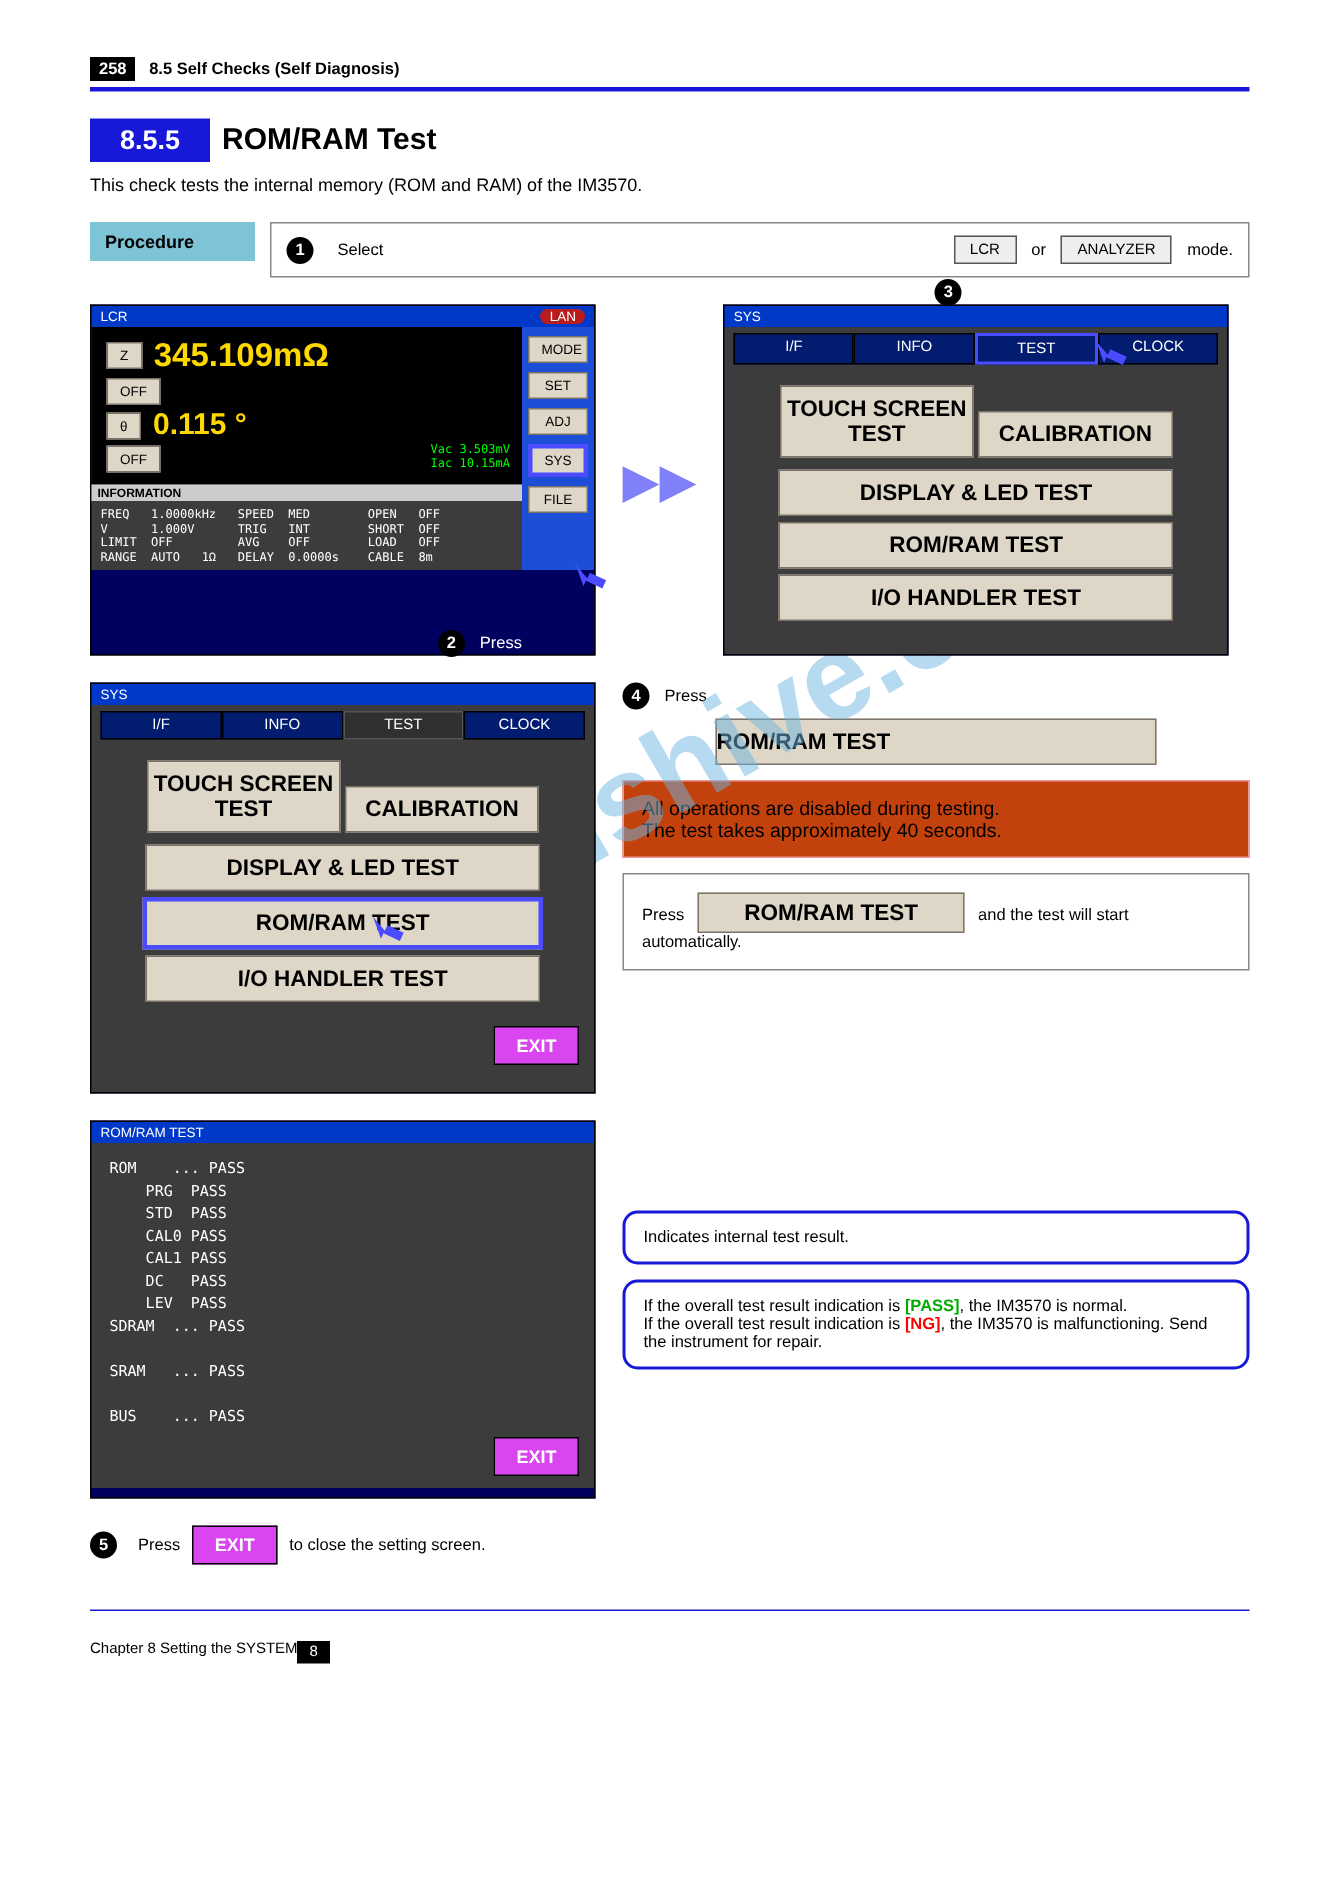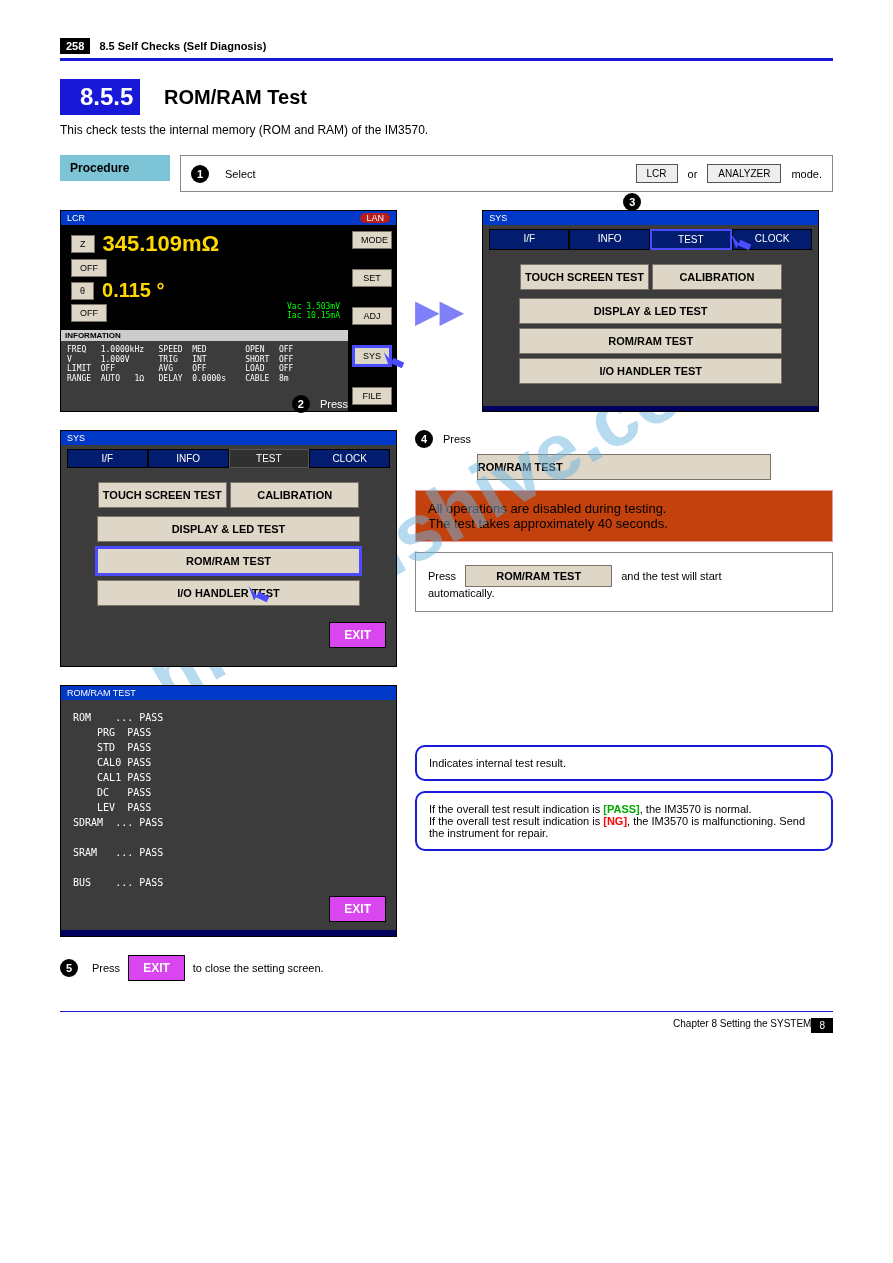--- a/index.html
+++ b/index.html
@@ -1,50 +1,50 @@
 <!DOCTYPE html>
 <html><head>
 <meta charset="utf-8">
 <style>
 body{margin:0;background:#fff;font-family:Arial,sans-serif;font-size:11px;color:#000;width:893px}
 .page{padding:40px 60px}
 .breadcrumb{font-size:11px;font-weight:bold;padding-bottom:4px}
 .title-bar{border-top:3px solid #1818d8;margin-top:2px;margin-bottom:18px}
 .section-head{display:flex;align-items:center;margin-bottom:8px}
-.section-num{background:#1818d8;color:#fff;font-size:24px;font-weight:bold;padding:4px 10px 4px 20px;margin-right:24px;width:50px}
+.section-num{background:#1818d8;color:#fff;font-size:18px;font-weight:bold;padding:4px 10px 4px 20px;margin-right:8px;width:50px}
 .section-title{font-size:20px;font-weight:bold}
 .section-desc{font-size:12px;margin:8px 0 18px 0}
 .row{display:flex;align-items:flex-start;margin-bottom:18px}
 .col-label{background:#7dc4d6;font-size:12px;font-weight:bold;padding:6px 10px;width:90px;flex-shrink:0}
 .step-box{border:1px solid #888;padding:8px 10px;margin-left:10px;display:flex;align-items:center;gap:10px;flex:1}
 .lozenge{border:1px solid #555;background:#eee;padding:3px 10px;font-size:10px}
 .step-num{background:#000;color:#fff;border-radius:50%;width:18px;height:18px;display:inline-flex;align-items:center;justify-content:center;font-size:11px;font-weight:bold;margin-right:6px;flex-shrink:0}
 .panels{display:flex;gap:18px;margin-bottom:18px}
 .shot{border:1px solid #000;background:#00005f;color:#fff;position:relative}
 .shot .tbar{background:#0038c8;color:#fff;font-size:9px;padding:2px 6px;display:flex;justify-content:space-between}
 .shot .content{background:#3c3c3c}
 .yellow{color:#ffd800;font-weight:bold}
 .green{color:#0f0}
 .btn-sm{display:inline-block;background:#ded6c7;color:#000;border:1px solid #7a736a;padding:3px 8px;font-size:9px;text-align:center;margin:2px}
 .tabbtn{display:inline-block;background:#021c6f;color:#fff;border:1px solid #000;padding:3px 0;font-size:10px;text-align:center;flex:1}
 .tabbtn.active{background:#303030;border:1px solid #555}
 .tabbtn.hi{border:2px solid #4b4bff}
 .tabrow{display:flex;gap:0;padding:4px 6px}
-.bigbtn{background:#ded6c7;color:#000;border:1px solid #7a736a;padding:6px 0;font-size:11px;margin:4px auto;width:78%;font-weight:bold}
+.bigbtn{background:#ded6c7;color:#000;border:1px solid #7a736a;padding:6px 0;font-size:15px;margin:4px auto;width:78%;font-weight:bold}
 .bigbtn.sel{border:3px solid #4b4bff}
 .bigbtn.half{width:38%;display:inline-block}
 .exit{background:#d946ef;color:#fff;border:1px solid #000;padding:5px 14px;font-size:12px;font-weight:bold;display:inline-block}
 .pointer{position:absolute;transform:rotate(-20deg)}
 .pointer svg{width:34px;height:34px}
 .wm{color:#70b6e0;opacity:0.5;font-size:80px;font-weight:bold;position:absolute;pointer-events:none;transform:rotate(-30deg)}
 .arr-fwd{color:#8080f8;font-size:32px;align-self:center}
 .note-box{border:1px solid #e99;background:#c2410c;padding:10px 12px;font-size:13px;margin:10px 0}
 .info-box{border:1px solid #888;padding:12px;font-size:11px}
 .res-box{border:2px solid #1818d8;border-radius:10px;padding:10px 12px;font-size:11px;margin:10px 0}
-.footer-rule{border-top:1px solid #1818d8;margin-top:30px;padding-top:6px;display:flex;justify-content:flex-end;font-size:10px}
+.footer-rule{border-top:1px solid #1818d8;margin-top:30px;padding-top:20px;display:flex;justify-content:flex-start;font-size:10px}
 .info-table{font-size:8px;font-family:monospace;color:#fff;line-height:1.2;padding:4px 6px;white-space:pre}
 .pass-badge{color:#0f0;font-size:40px;font-weight:bold;border:3px solid #0a0;padding:2px 12px;position:absolute;right:12px;top:30px;background:#3c3c3c}
 .ng-red{color:#f00;font-weight:bold}
 .rel{position:relative}
 </style>
 </head>
 <body>
 <div class="page rel">
 
 <div class="wm" style="top:470px;left:110px">manualshive.com</div>
@@ -97,21 +97,21 @@
             <span class="btn-sm">OFF</span>
             <span style="text-align:right;font-size:8px;font-family:monospace"><span class="green">Vac  3.503mV</span><br><span class="green">Iac  10.15mA</span></span>
           </div>
         </div>
         <div style="background:#ccc;color:#000;font-size:8px;padding:1px 4px;font-weight:bold">INFORMATION</div>
         <div class="info-table">FREQ   1.0000kHz   SPEED  MED        OPEN   OFF
 V      1.000V      TRIG   INT        SHORT  OFF
 LIMIT  OFF         AVG    OFF        LOAD   OFF
 RANGE  AUTO   1Ω   DELAY  0.0000s    CABLE  8m</div>
       </div>
-      <div style="width:44px;background:#000000;padding:4px 2px;display:flex;flex-direction:column;gap:16px">
+      <div style="width:44px;background:#1d4ed8;padding:4px 2px;display:flex;flex-direction:column;gap:2px">
         <span class="btn-sm">MODE</span>
         <span class="btn-sm">SET</span>
         <span class="btn-sm">ADJ</span>
         <span class="btn-sm" style="border:3px solid #4b4bff">SYS</span>
         <span class="btn-sm">FILE</span>
       </div>
     </div>
     <div class="pointer" style="right:-14px;bottom:28px"><svg viewBox="0 0 24 24">
             <path fill="#4b4bff" d="M9 2l3 8 2-2 6 6-3 3-6-6-2 2z"></path>
           </svg></div>

